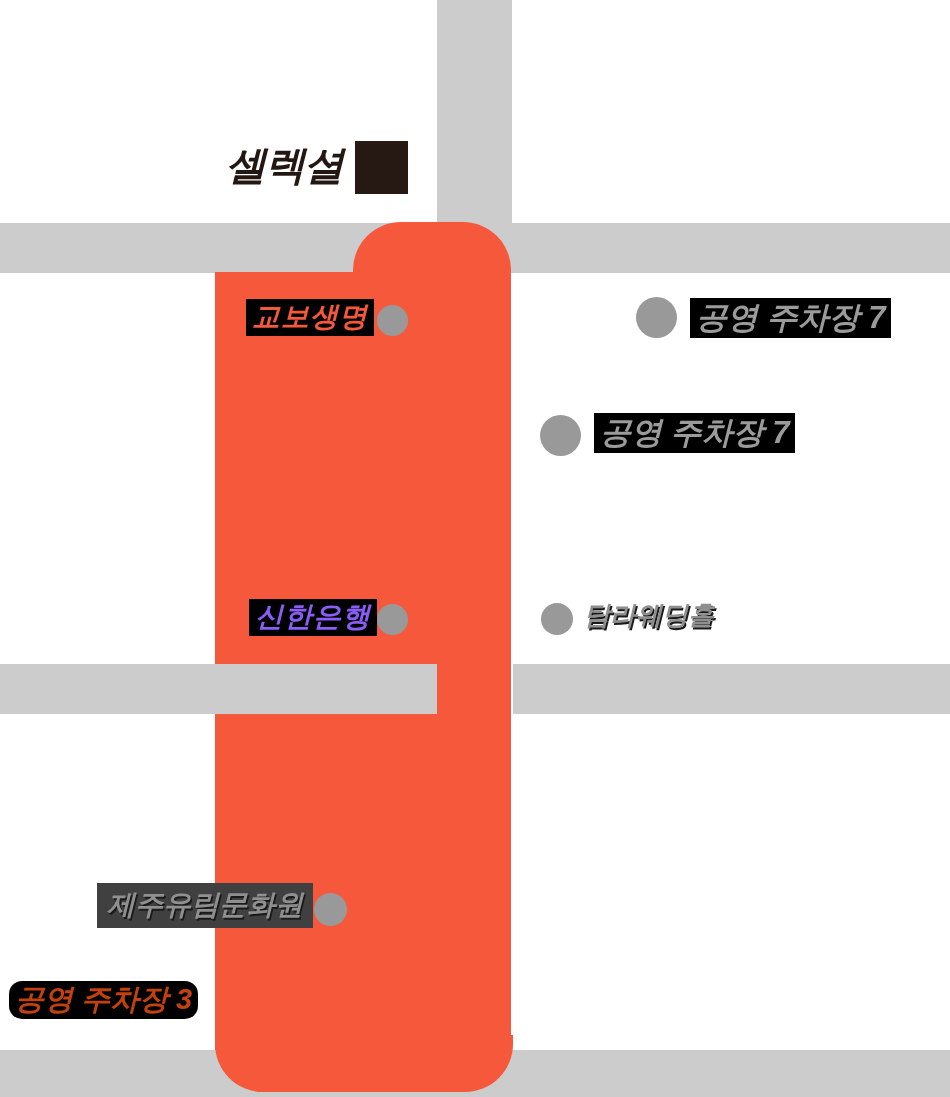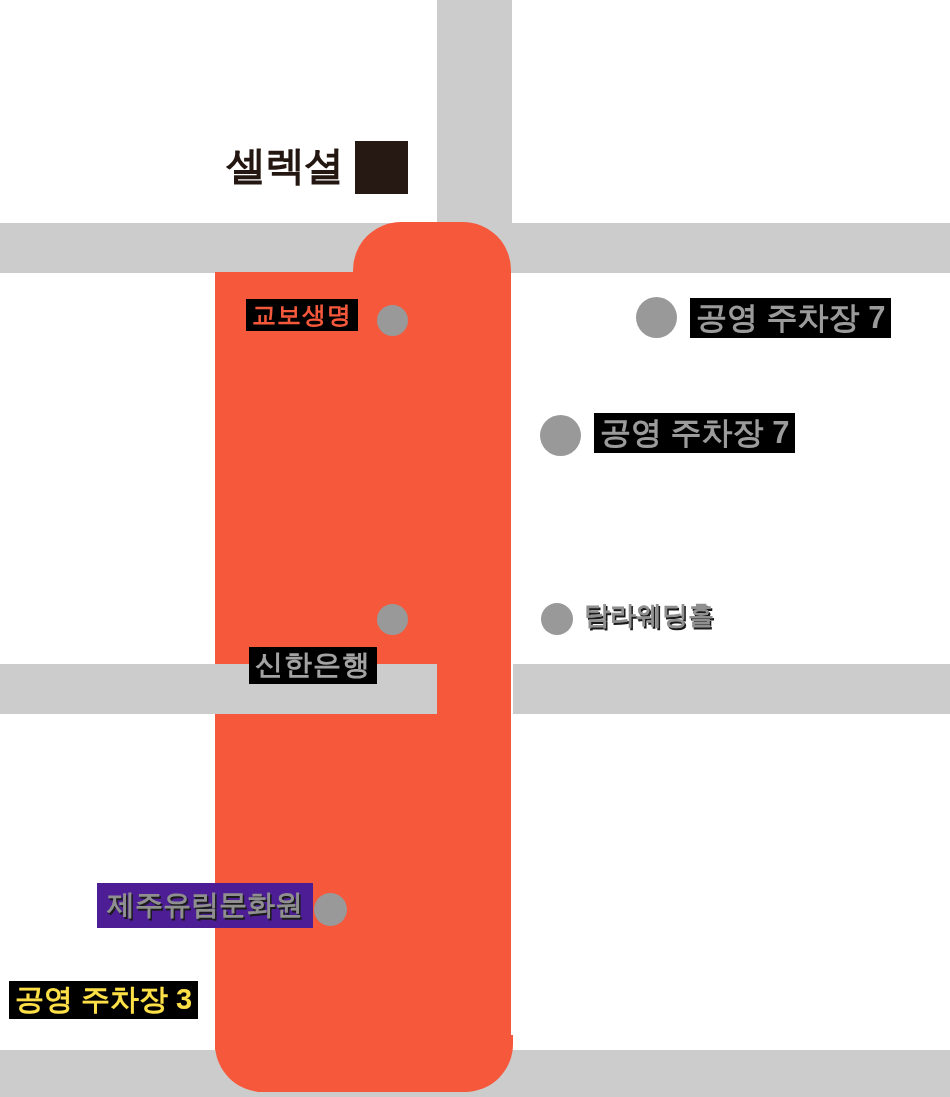--- a/index.html
+++ b/index.html
@@ -1,48 +1,48 @@
 <!DOCTYPE html>
 <html><head>
 <meta charset="utf-8">
 <style>
   html,body{margin:0;padding:0;}
   body{
     width:950px;height:1097px;position:relative;overflow:hidden;
     background:#ffffff;
     font-family:"Liberation Sans","DejaVu Sans",sans-serif;
   }
-  .abs{position:absolute;}
+  .abs{position:absolute;font-style:italic;}
   
   .road{background:#cccccc;}
   .road-v-top{left:437px;top:0;width:75px;height:273px;}
   .road-h-top{left:0;top:223px;width:950px;height:50px;}
   .road-h-mid-left{left:0;top:664px;width:437px;height:50px;z-index:6;}
   .road-h-mid-right{left:513px;top:664px;width:437px;height:50px;z-index:6;}
   .road-h-bottom{left:0;top:1050px;width:950px;height:47px;z-index:4;}
   
   .hl{background:#f5583a;}
   .hl-cap{left:353px;top:222px;width:158px;height:112px;border-radius:48px 48px 0 0;z-index:3;}
   .hl-body{left:215px;top:272px;width:296px;height:790px;z-index:3;}
   .hl-bottom-cap{left:215px;top:1035px;width:298px;height:57px;border-radius:0 0 48px 48px;z-index:5;}
   
   .dot{background:#999999;border-radius:50%;z-index:10;}
   .sq-marker{left:355px;top:141px;width:53px;height:53px;background:#261913;z-index:10;}
   
   .lbl{z-index:11;font-weight:bold;white-space:nowrap;line-height:1.1;}
   .lbl-select{left:226px;top:143px;font-size:40px;font-weight:800;color:#241711;letter-spacing:-1px;}
   .box-label{background:#000000;padding:3px 6px;}
-  .lbl-kyobo{left:246px;top:299px;font-size:24px;color:#f5583a;letter-spacing:1px;text-align:center;}
-  .lbl-shinhan{left:249px;top:599px;font-size:28px;color:#a3a3a3;letter-spacing:1px;margin-top:48px;}
+  .lbl-kyobo{left:246px;top:299px;font-size:28px;color:#f5583a;letter-spacing:1px;text-align:center;}
+  .lbl-shinhan{left:249px;top:599px;font-size:28px;color:#8b5cf6;letter-spacing:1px;}
   .lbl-parking1{left:690px;top:298px;font-size:31px;color:#9b9b9b;}
   .lbl-parking2{left:594px;top:413px;font-size:31px;color:#9b9b9b;}
-  .lbl-parking3{left:9px;top:981px;font-size:29px;color:#fde047;}
+  .lbl-parking3{left:9px;top:981px;font-size:29px;color:#c2410c;border-radius:13px;}
   .shadow-label{color:#8f8f8f;text-shadow:1.5px 1.5px 0 #1a1a1a;}
   .lbl-wedding{left:584px;top:601px;font-size:26px;}
-  .yurim-panel{left:97px;top:883px;background:#4c1d95;padding:7px 10px;z-index:9;}
+  .yurim-panel{left:97px;top:883px;background:#404040;padding:7px 10px;z-index:9;}
   .lbl-yurim{font-size:28px;position:static;}
   .dot-kyobo{left:377px;top:305px;width:31px;height:31px;}
   .dot-parking1{left:636px;top:297px;width:41px;height:41px;}
   .dot-parking2{left:540px;top:415px;width:41px;height:41px;}
   .dot-shinhan{left:377px;top:604px;width:31px;height:31px;}
   .dot-wedding{left:541px;top:603px;width:32px;height:32px;}
   .dot-yurim{left:314px;top:893px;width:33px;height:33px;}
 </style>
 </head>
 <body>

